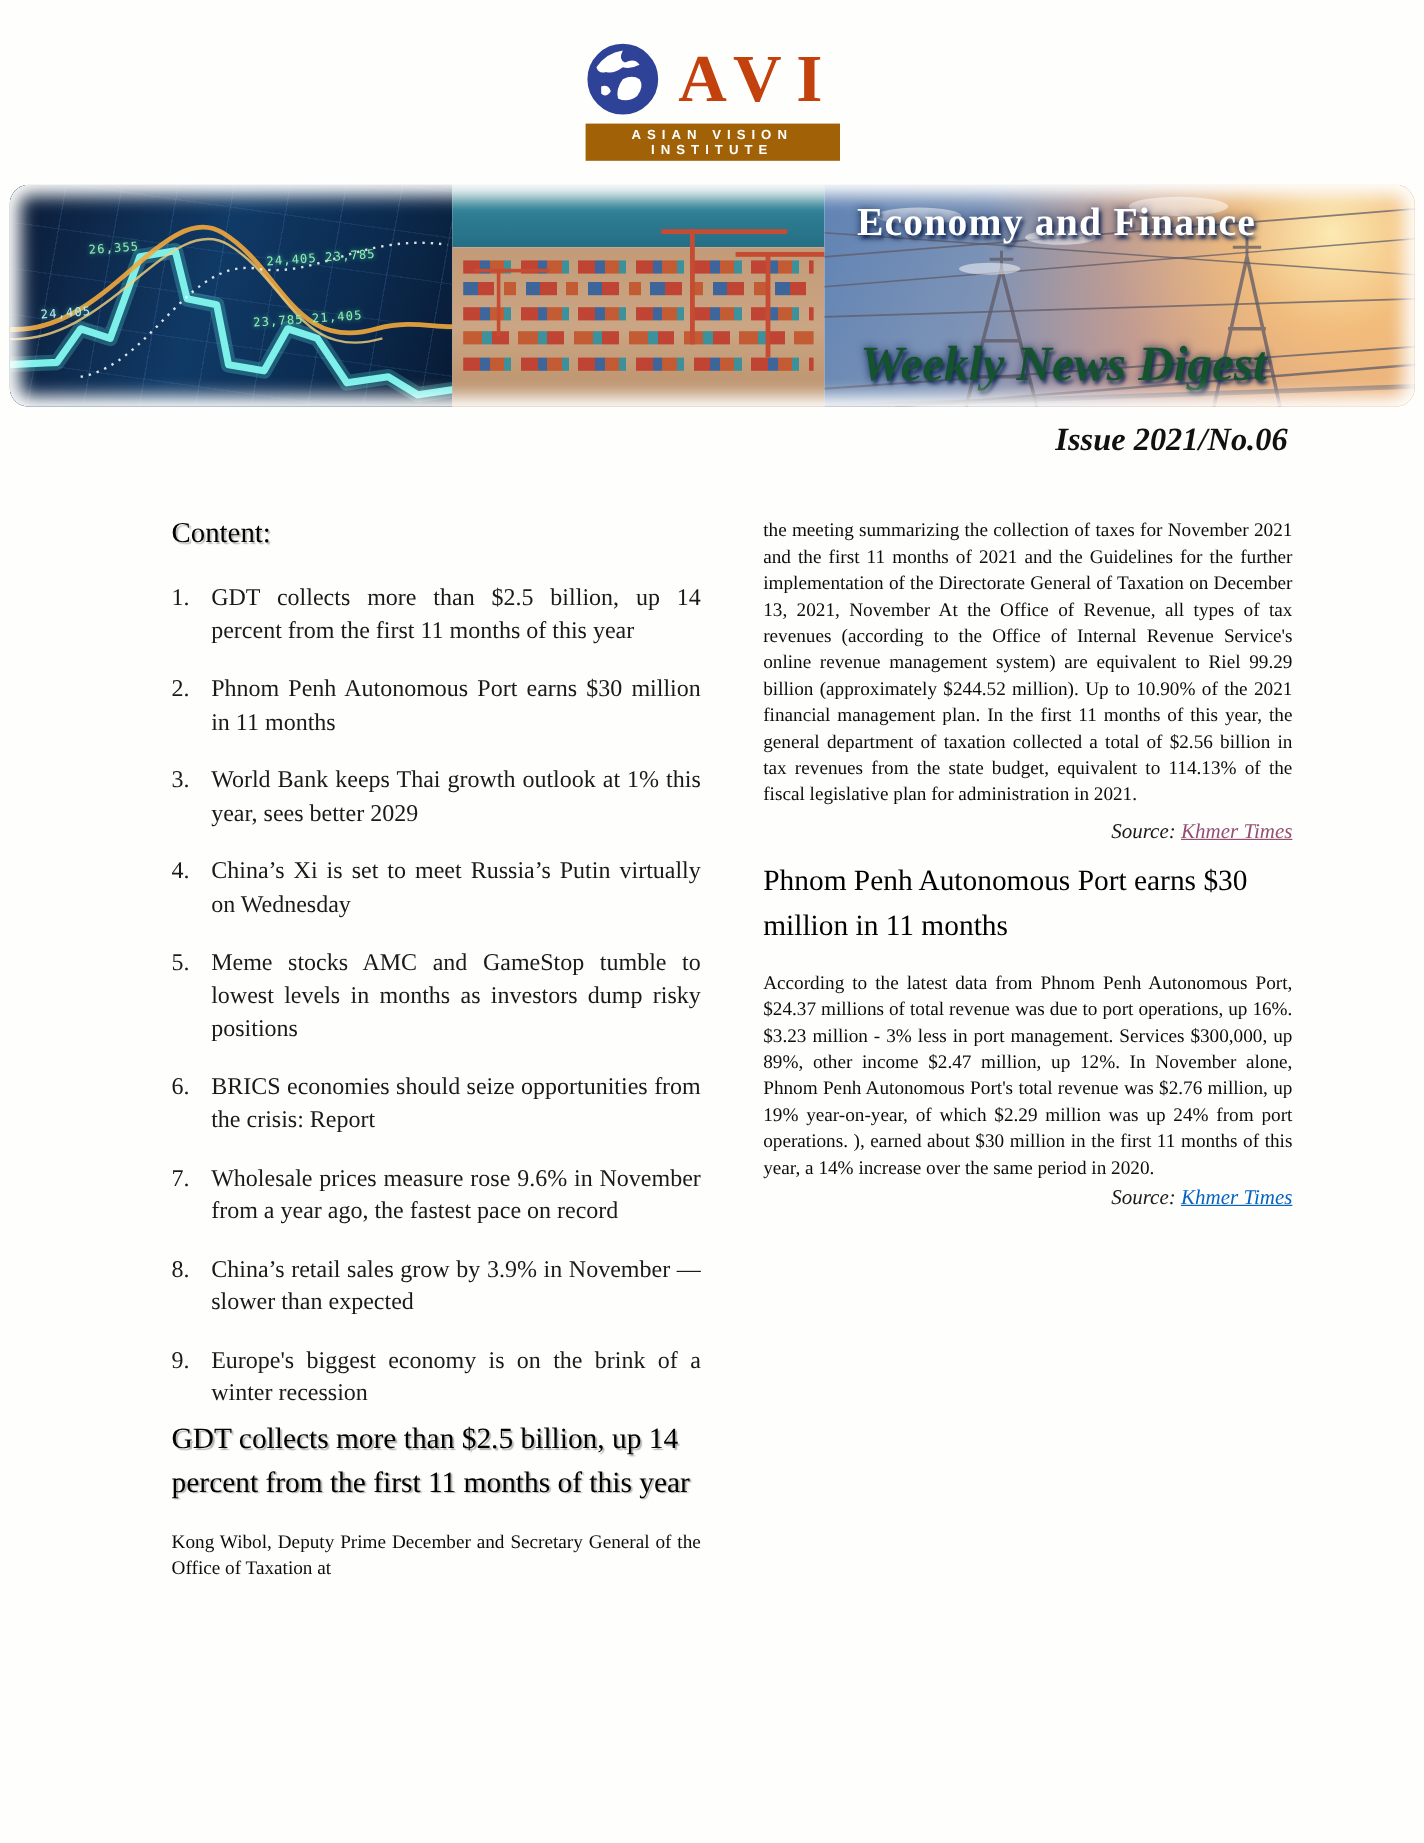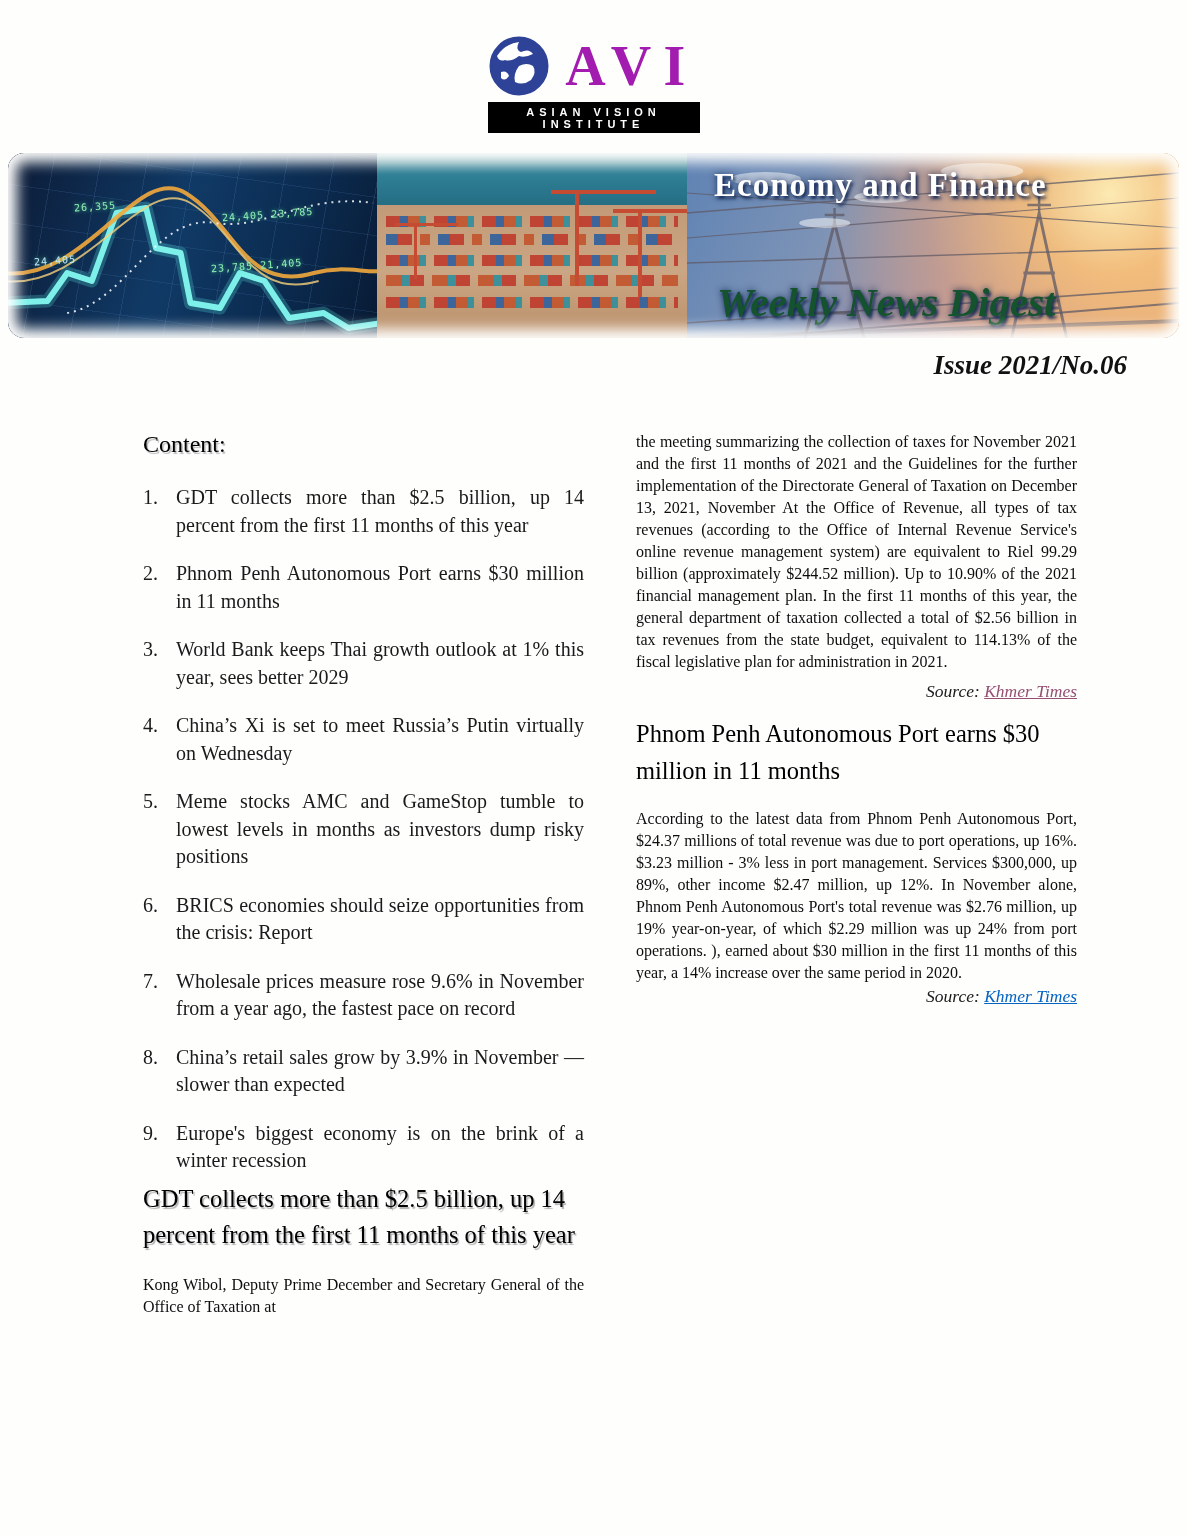--- a/index.html
+++ b/index.html
@@ -14,28 +14,28 @@
 
   
   .logo-block { margin-top: 36px; text-align: center; }
   .logo-row { display: inline-flex; align-items: center; gap: 10px; }
   .logo-globe { width: 60px; height: 60px; display: block; }
   .logo-acronym {
     font-family: "Liberation Serif", serif;
     font-weight: bold;
     font-size: 56px;
     letter-spacing: 0.22em;
-    color: #a21caf;
+    color: #c2410c;
     line-height: 1;
     padding-left: 6px;
   }
   .logo-bar {
     margin: 2px auto 0;
     width: 212px;
-    background: #000000;
+    background: #a16207;
     color: #ffffff;
     font-family: "Liberation Sans", sans-serif;
     font-size: 11px;
     font-weight: bold;
     letter-spacing: 5px;
     padding: 4px 0 3px;
     text-align: center;
   }
 
   
@@ -121,21 +121,21 @@
   .banner-subtitle {
     position: absolute; bottom: 12px; left: 53%; width: 44%;
     text-align: center;
     font-size: 41px; font-weight: bold; font-style: italic; color: #14532d;
     text-shadow: 0 0 7px rgba(20,40,85,0.95), 2px 3px 3px rgba(20,40,85,0.85);
   }
 
   
   .issue-line {
     margin-top: 12px;
-    padding-right: 60px;
+    padding-right: 114px;
     text-align: right;
     font-size: 27px;
     font-weight: bold;
     font-style: italic;
     color: #111;
   }
 
   
   .columns {
     display: flex;

